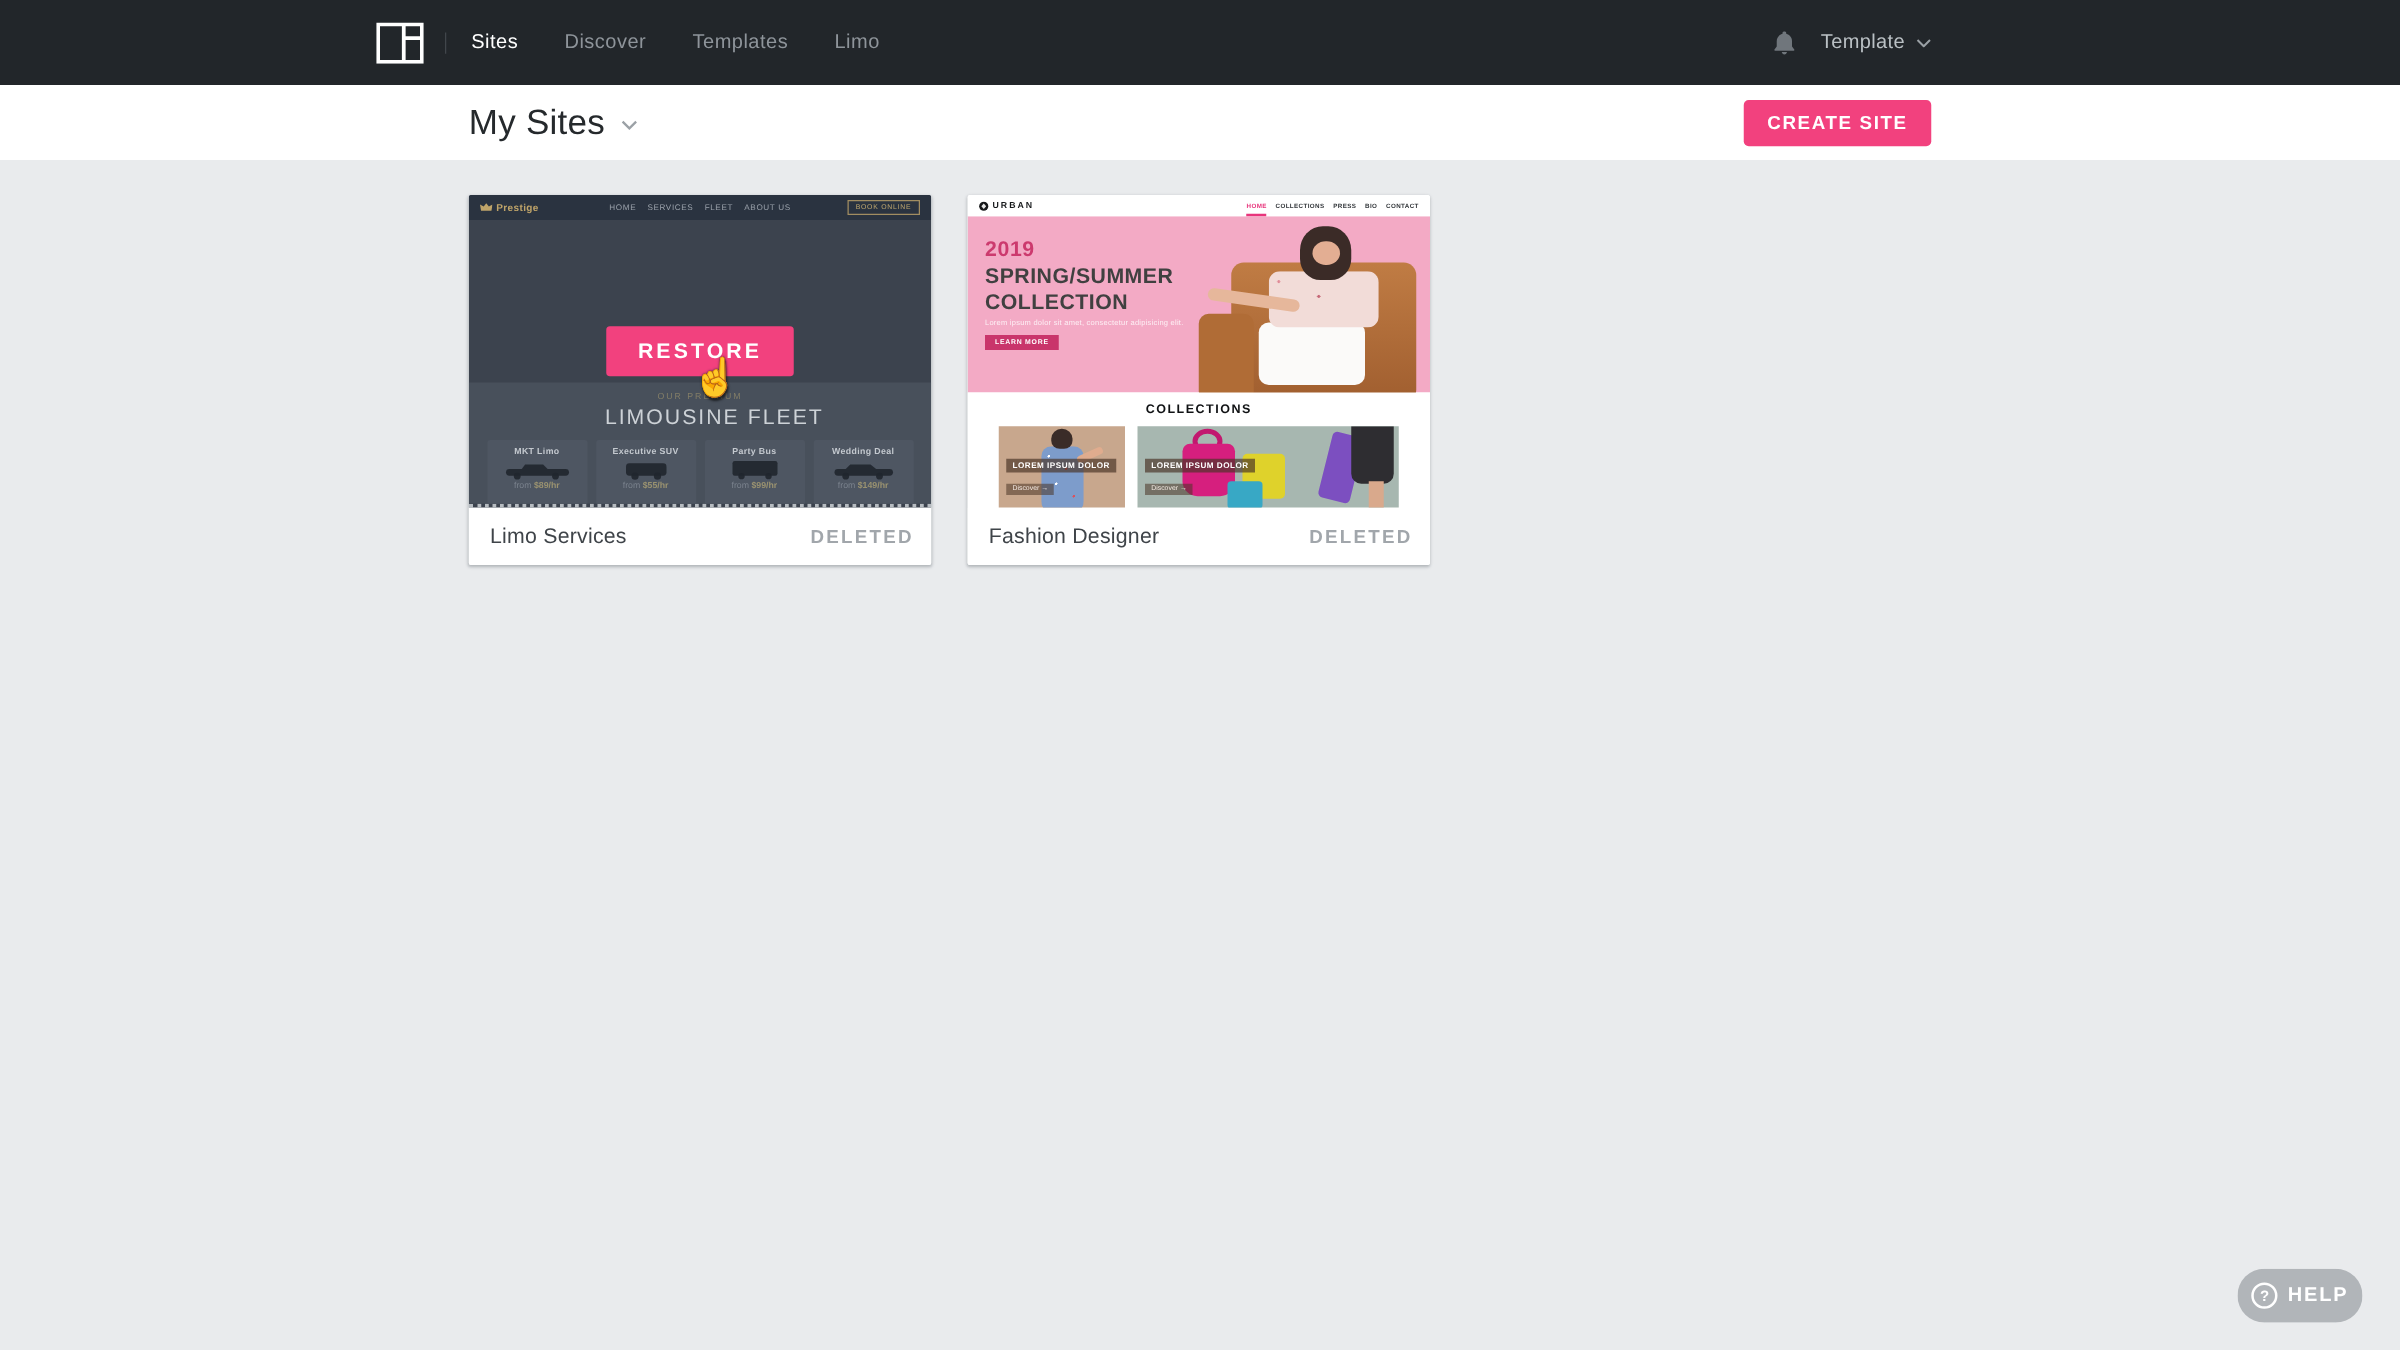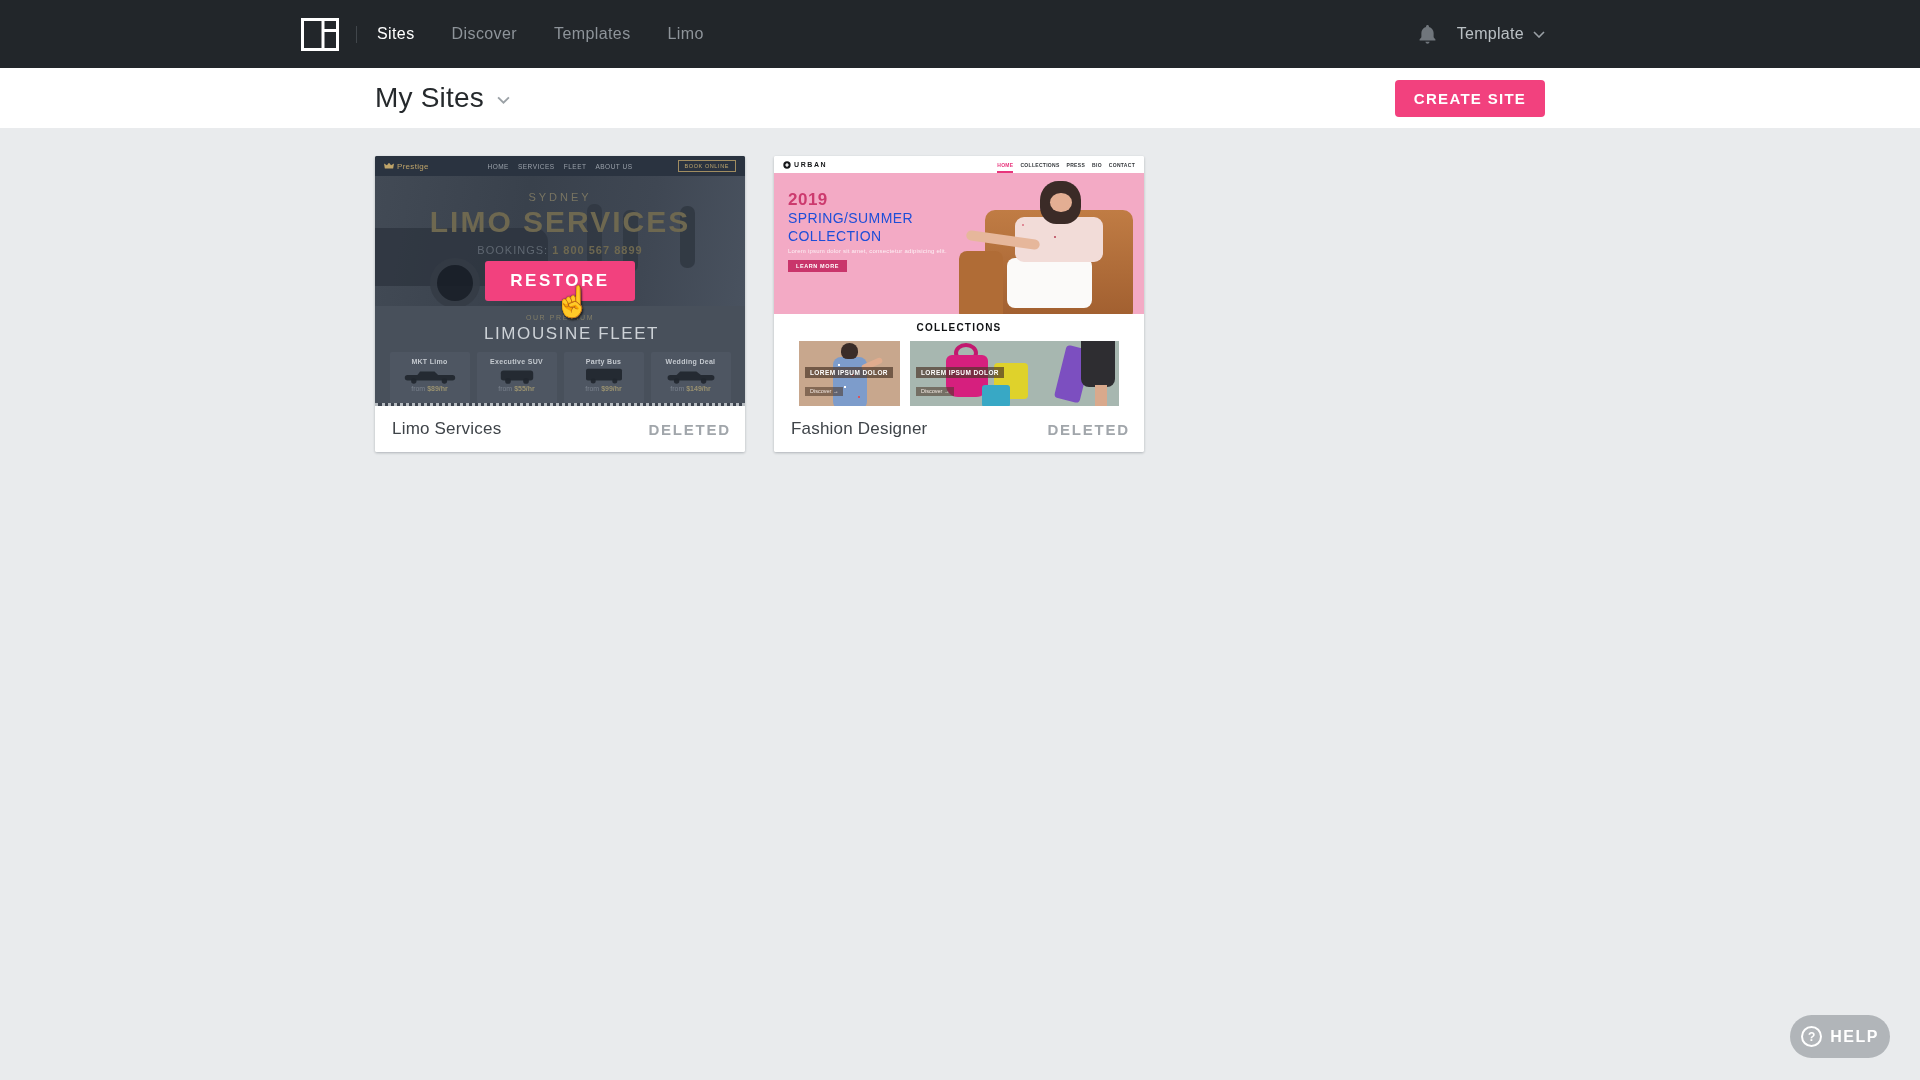--- a/index.html
+++ b/index.html
@@ -42,21 +42,21 @@
                  background:#fff; }
   .site-name { font-size:17px; color:#3F4449; letter-spacing:.2px; }
   .site-status { margin-left:auto; font-size:15px; font-weight:bold; color:#A1A6AB;
                  letter-spacing:1.8px; }
 
   
   .limo-thumb { background:#3C434E; border-bottom:3px dotted #B6BBC0; }
   .limo-header { height:20px; background:#2A3340; display:flex; align-items:center;
                  padding:0 9px; position:relative; z-index:2; }
   .limo-brand { display:flex; align-items:center; gap:3px; color:#BFA469; font-size:8px;
-                font-weight:normal; letter-spacing:.3px; }
+                font-weight:bold; letter-spacing:.3px; }
   .limo-nav { position:absolute; left:50%; transform:translateX(-50%); display:flex; gap:9px; }
   .limo-nav span { font-size:6.5px; letter-spacing:.5px; color:#9AA1AA; }
   .limo-cta { margin-left:auto; border:1px solid rgba(191,164,105,.8); color:rgba(197,172,112,.95);
               font-size:5.5px; letter-spacing:.6px; padding:2px 6px; }
   .limo-hero { position:absolute; top:20px; left:0; right:0; height:130px;
                background:linear-gradient(100deg,#424A55 0%,#39414C 40%,#3F4753 72%,#49525F 100%); }
   .limo-car { position:absolute; left:-22px; top:52px; width:195px; height:58px;
               background:#2C333D; border-radius:14px; opacity:.75; }
   .limo-wheel { position:absolute; left:55px; top:82px; width:50px; height:50px; border-radius:50%;
                 background:#171D25; border:7px solid #343B45; opacity:.85; }
@@ -111,21 +111,21 @@
                              radial-gradient(circle 4px at 40px 20px,#C56776 30%,transparent 32%),
                              radial-gradient(circle 3px at 22px 30px,#E08A96 30%,transparent 32%),
                              #F2DCD8;
                   border-radius:9px; }
   .model-arm { position:absolute; left:52%; top:44%; width:20%; height:7%; background:#E6B79B;
                border-radius:6px; transform:rotate(8deg); }
   .model-skirt { position:absolute; left:63%; top:60%; width:23%; height:36%; background:#FBFAF9;
                  border-radius:8px; }
   .fash-hero-text { position:absolute; left:14px; top:17px; z-index:1; }
   .fash-year { font-size:17px; font-weight:bold; color:#CC3A6E; letter-spacing:.5px; }
-  .fash-line { font-size:14px; font-weight:normal; color:#1d4ed8; letter-spacing:.4px; line-height:1.25; }
+  .fash-line { font-size:17px; font-weight:bold; color:#404040; letter-spacing:.4px; line-height:1.25; }
   .fash-sub { font-size:6px; color:#FDF0F5; margin-top:3px; letter-spacing:.2px; }
   .fash-chip { display:inline-block; margin-top:6px; background:#C9356B; color:#fff; font-size:5.5px;
                font-weight:bold; letter-spacing:.6px; padding:3px 8px; }
   .fash-collections { position:absolute; top:158px; left:0; right:0; bottom:0; background:#fff; }
   .coll-title { text-align:center; font-size:10px; font-weight:bold; color:#101214;
                 letter-spacing:1.2px; padding-top:8px; }
   .coll-tiles { display:flex; gap:10px; padding:8px 25px 0 25px; }
   .coll-tile { position:relative; height:70px; overflow:hidden; }
   .tile-model { width:101px; background:#C8A78D; }
   .tile-bags { flex:1; background:#A7B7B0; }
@@ -232,32 +232,20 @@
             <span>Prestige</span>
           </span>
           <span class="limo-nav">
             <span>HOME</span>
             <span>SERVICES</span>
             <span>FLEET</span>
             <span>ABOUT US</span>
           </span>
           <span class="limo-cta">BOOK ONLINE</span>
         </div>
-        <div class="limo-hero">
-          <div class="limo-car"></div>
-          <div class="limo-wheel"></div>
-          <div class="limo-person p1"></div>
-          <div class="limo-person p2"></div>
-          <div class="limo-person p3"></div>
-          <div class="limo-hero-text">
-            <div class="limo-kicker">SYDNEY</div>
-            <div class="limo-title">LIMO SERVICES</div>
-            <div class="limo-sub"><span>BOOKINGS:</span> <b>1 800 567 8899</b></div>
-          </div>
-        </div>
         <button class="restore-btn">RESTORE</button>
         <span class="hand-cursor">☝</span>
         <div class="limo-fleet">
           <div class="fleet-kicker">OUR PREMIUM</div>
           <div class="fleet-title">LIMOUSINE FLEET</div>
           <div class="fleet-row">
             <div class="fleet-tile">
               <div class="fleet-name">MKT Limo</div>
               <svg width="56" height="18" viewBox="0 0 60 20">
                   <g fill="#20262E" fill-opacity=".9">

